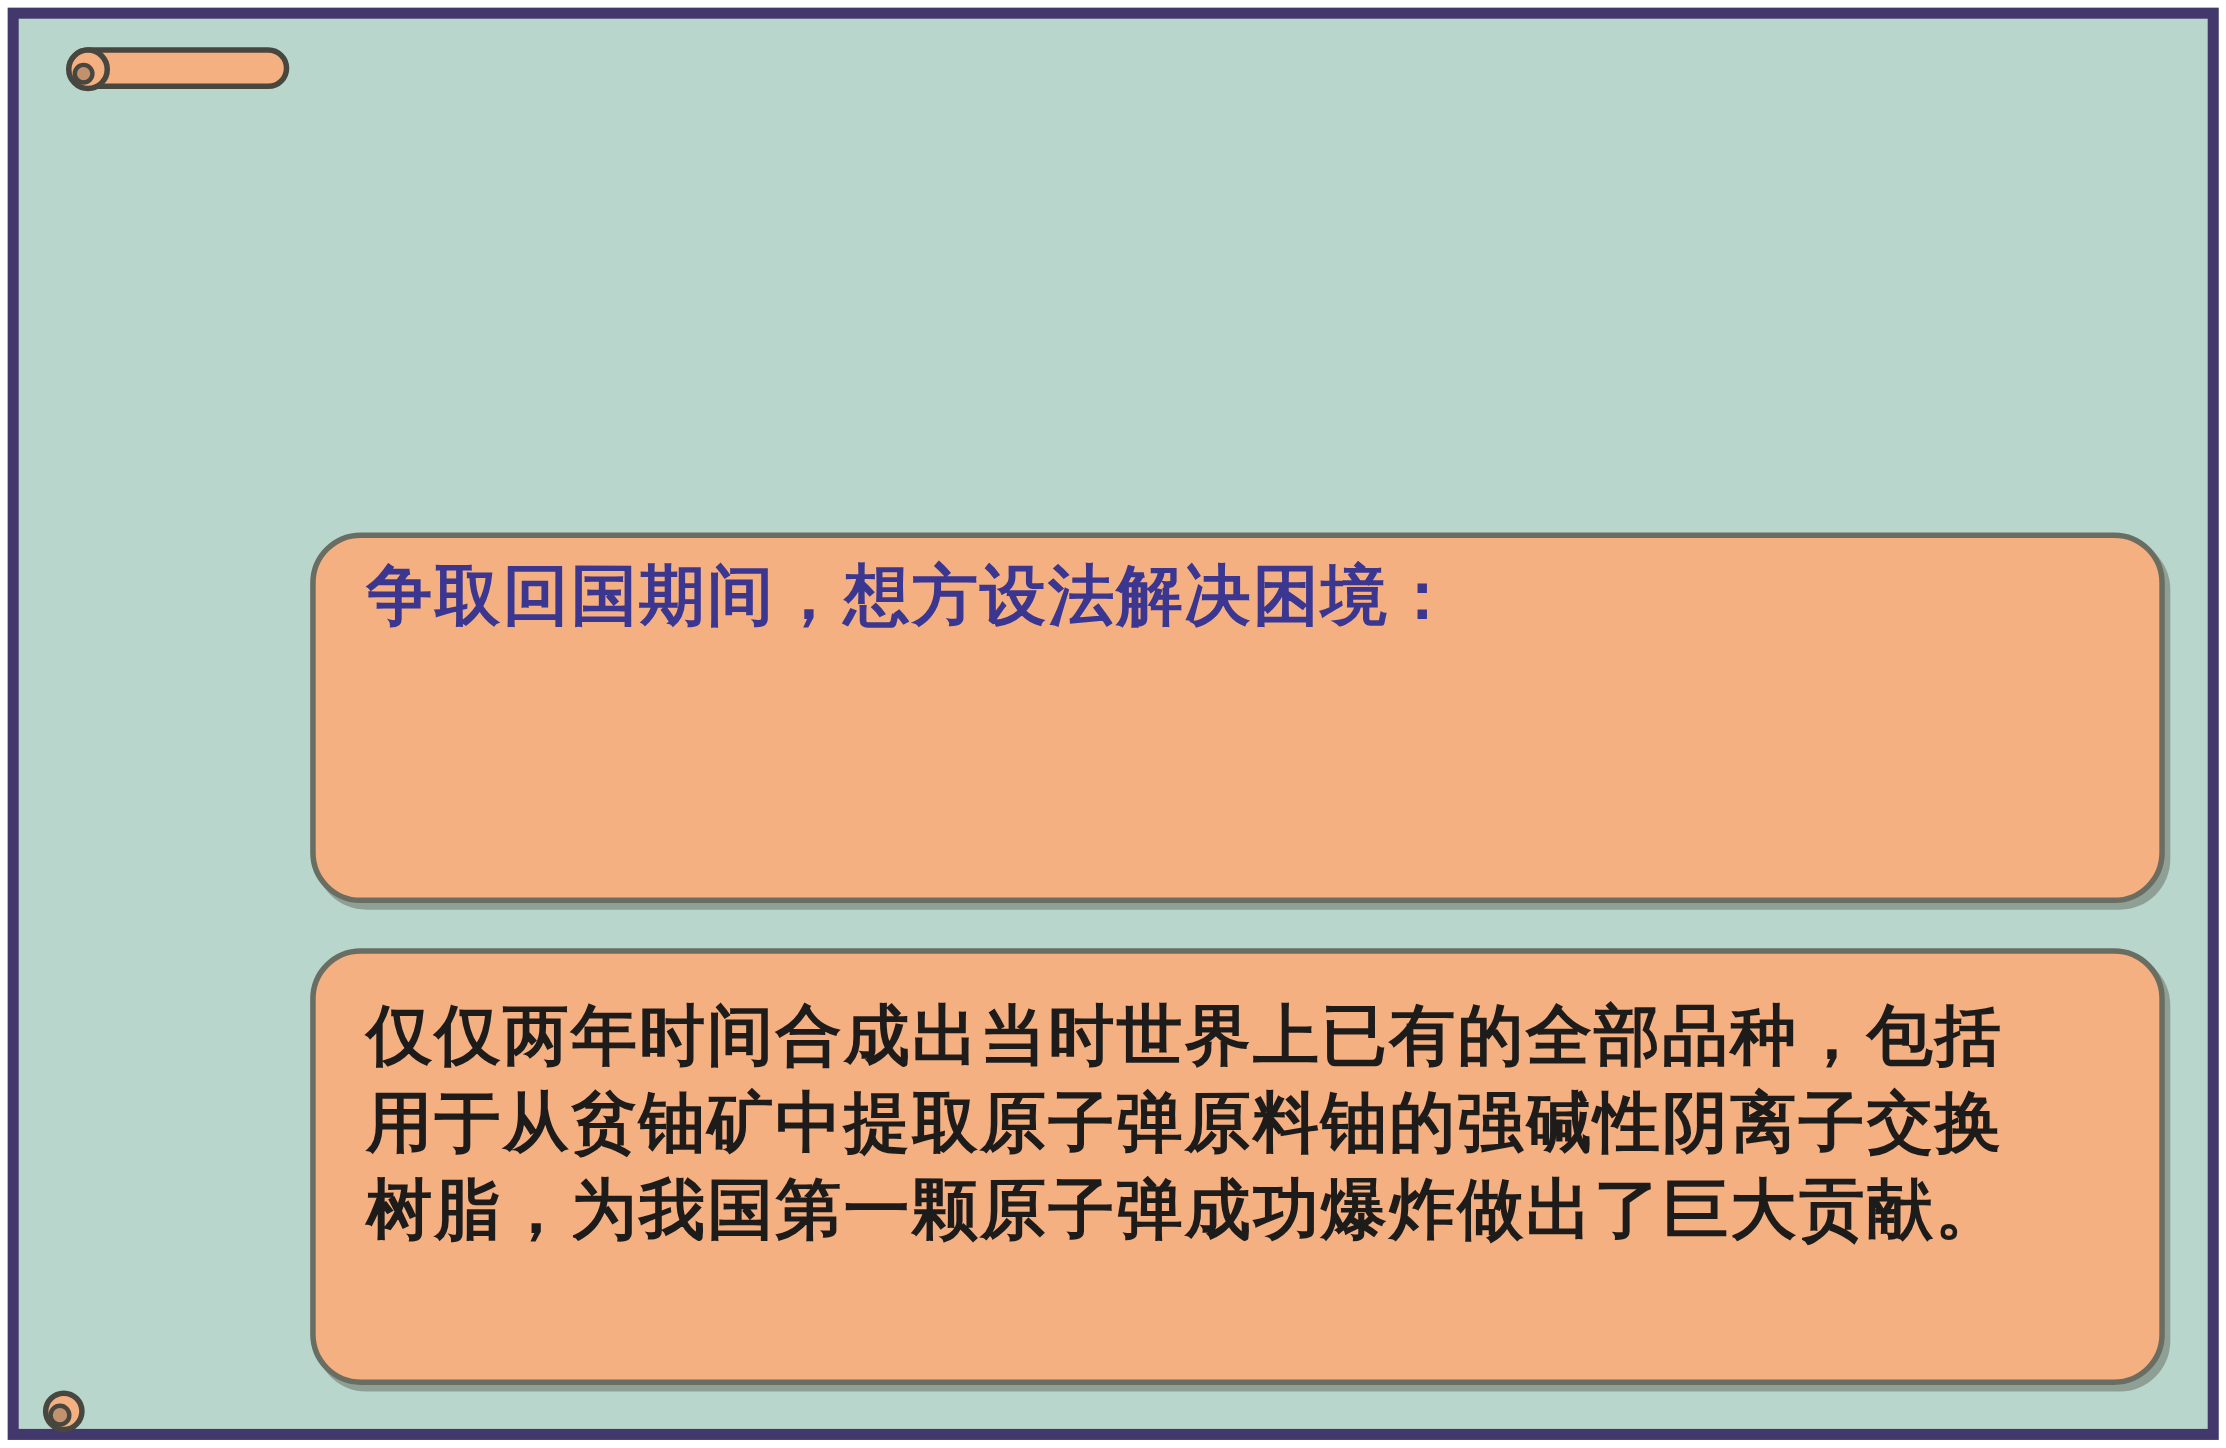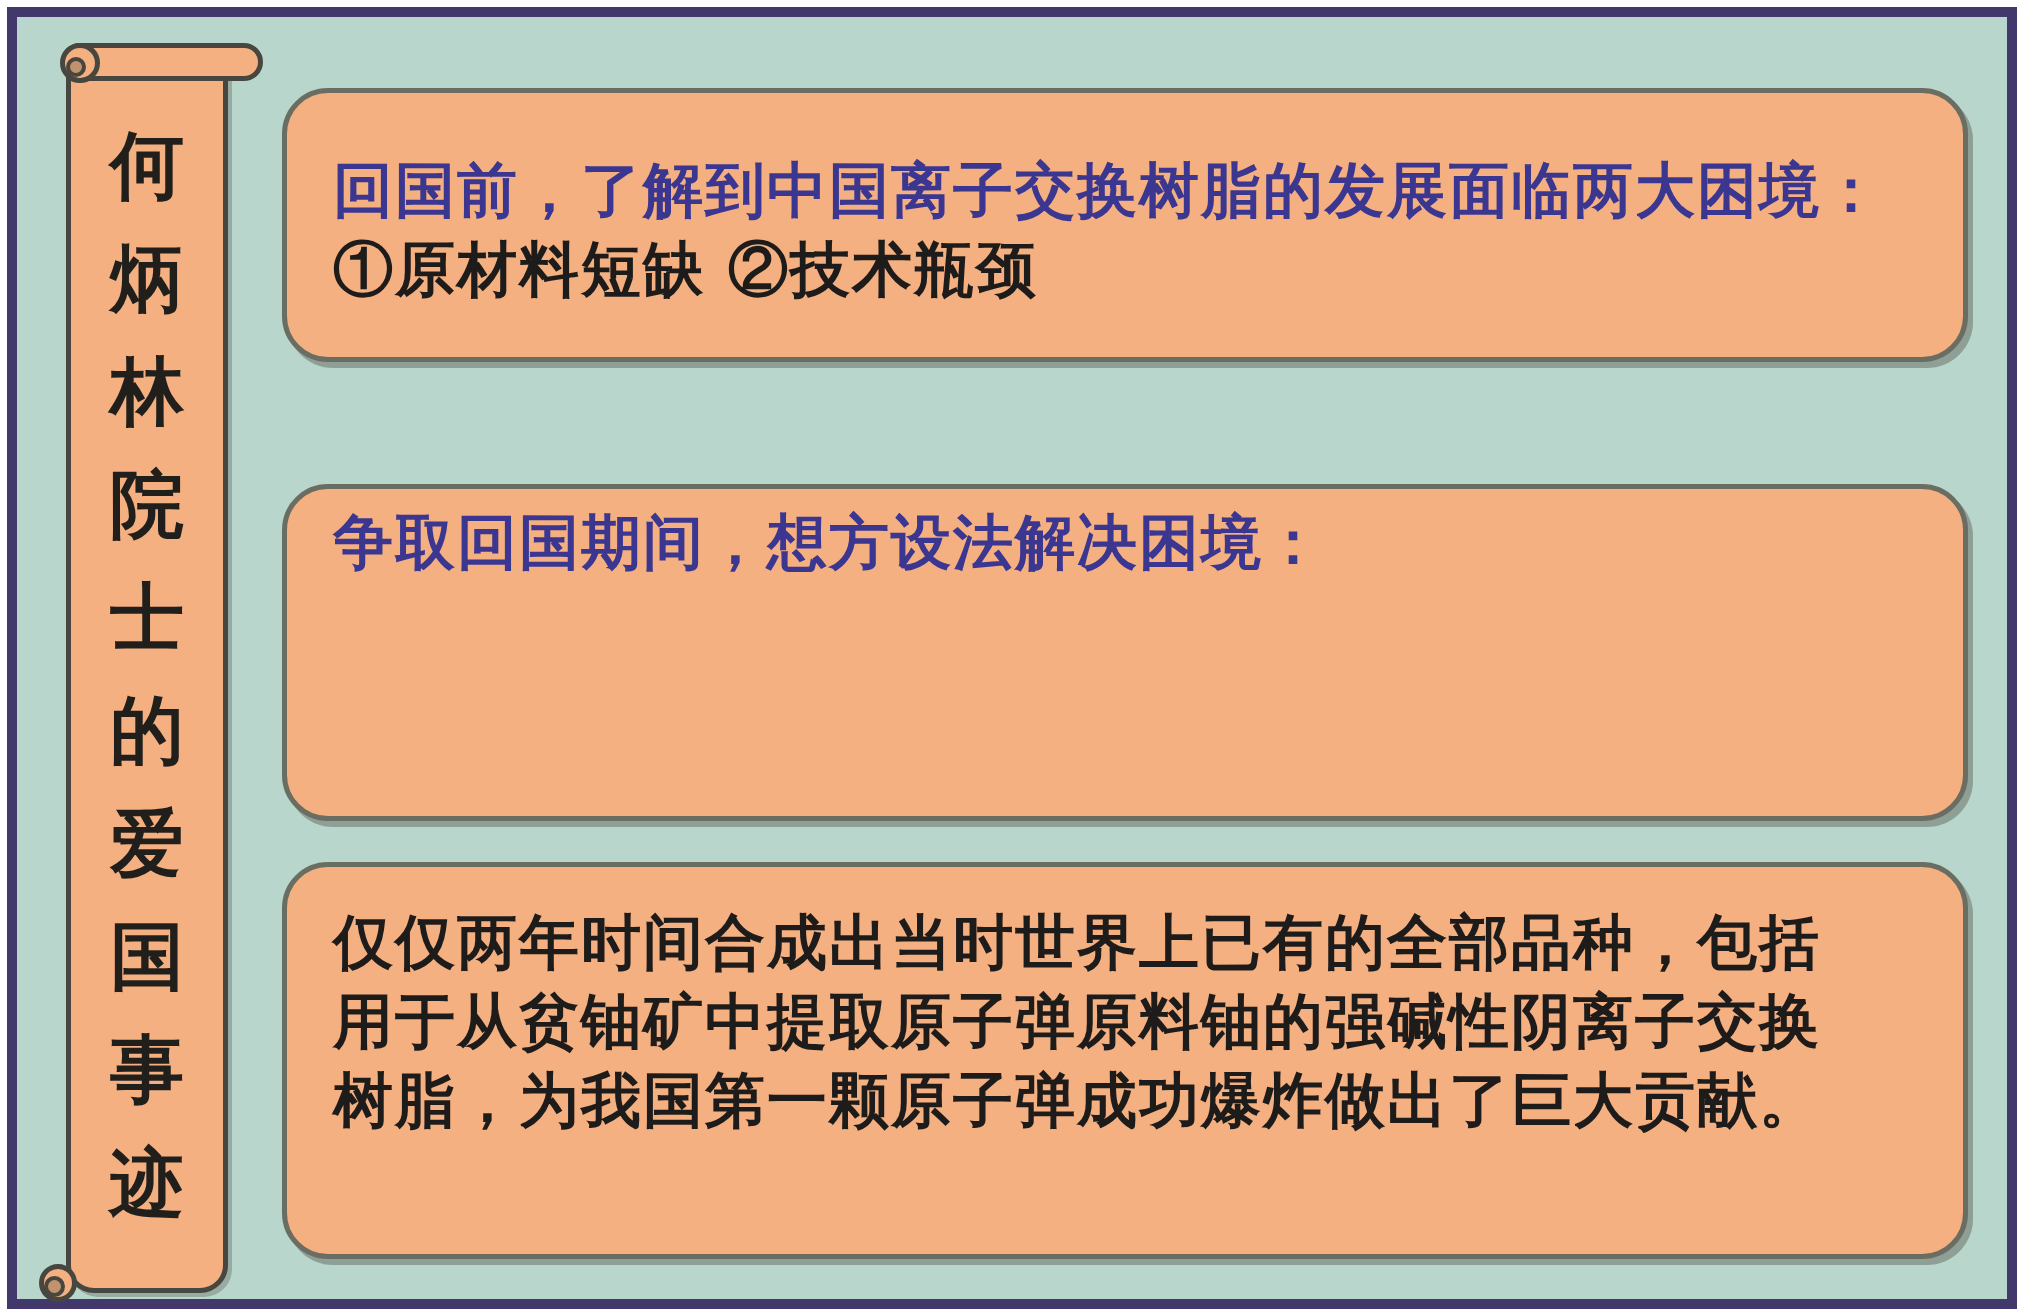--- a/index.html
+++ b/index.html
@@ -94,32 +94,25 @@
   .box3 { top: 845px; height: 397px; padding-top: 36px; }
   .box-header { color: #3b3791; white-space: pre-line; }
   .box-body   { color: #1e1c1b; white-space: pre-line; }
 </style>
 </head>
 <body>
 
 <div class="frame">
 
   <div class="scroll">
-    <div class="scroll-paper">
-      <div class="scroll-title">何炳林院士的爱国事迹</div>
-    </div>
     <div class="scroll-rod"></div>
     <div class="curl curl-top"></div>
     <div class="curl curl-bottom"></div>
   </div>
 
-  <section class="box box1">
-    <div class="box-header">回国前，了解到中国离子交换树脂的发展面临两大困境：</div>
-    <div class="box-body">①原材料短缺 ②技术瓶颈</div>
-  </section>
 
   <section class="box box2">
     <div class="box-header">争取回国期间，想方设法解决困境：</div>
   </section>
 
   <section class="box box3">
     <div class="box-body">仅仅两年时间合成出当时世界上已有的全部品种，包括
 用于从贫铀矿中提取原子弹原料铀的强碱性阴离子交换
 树脂，为我国第一颗原子弹成功爆炸做出了巨大贡献。</div>
   </section>

